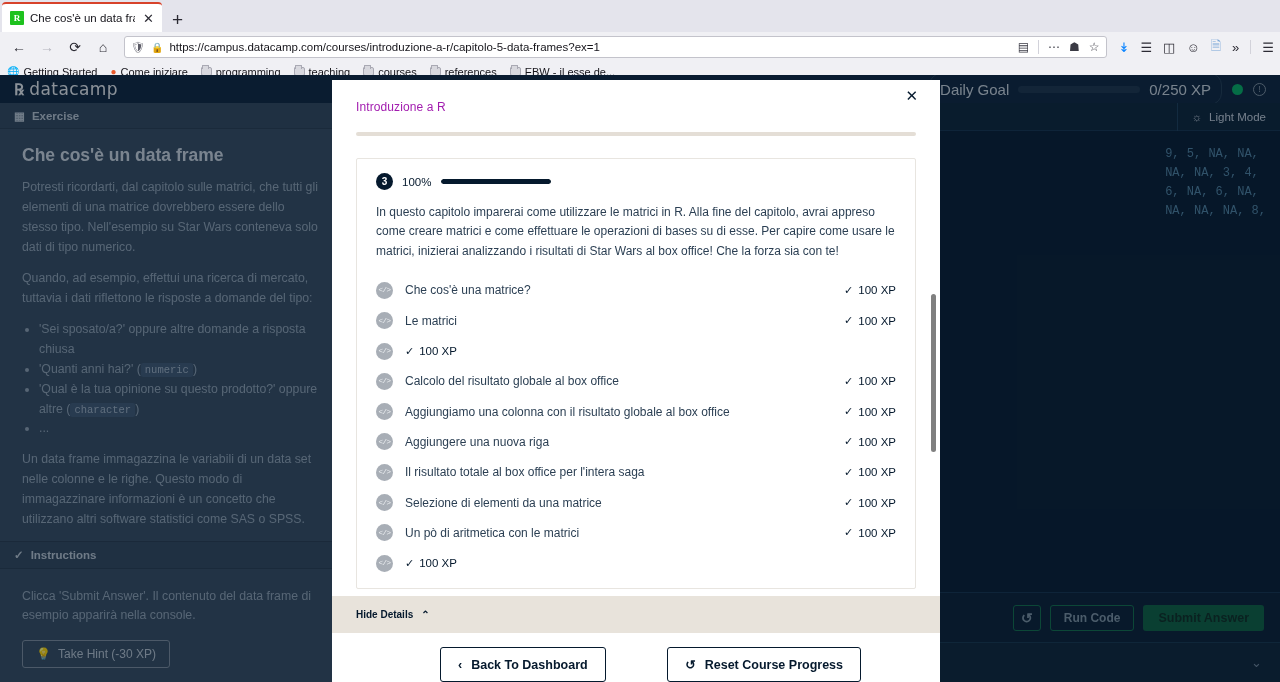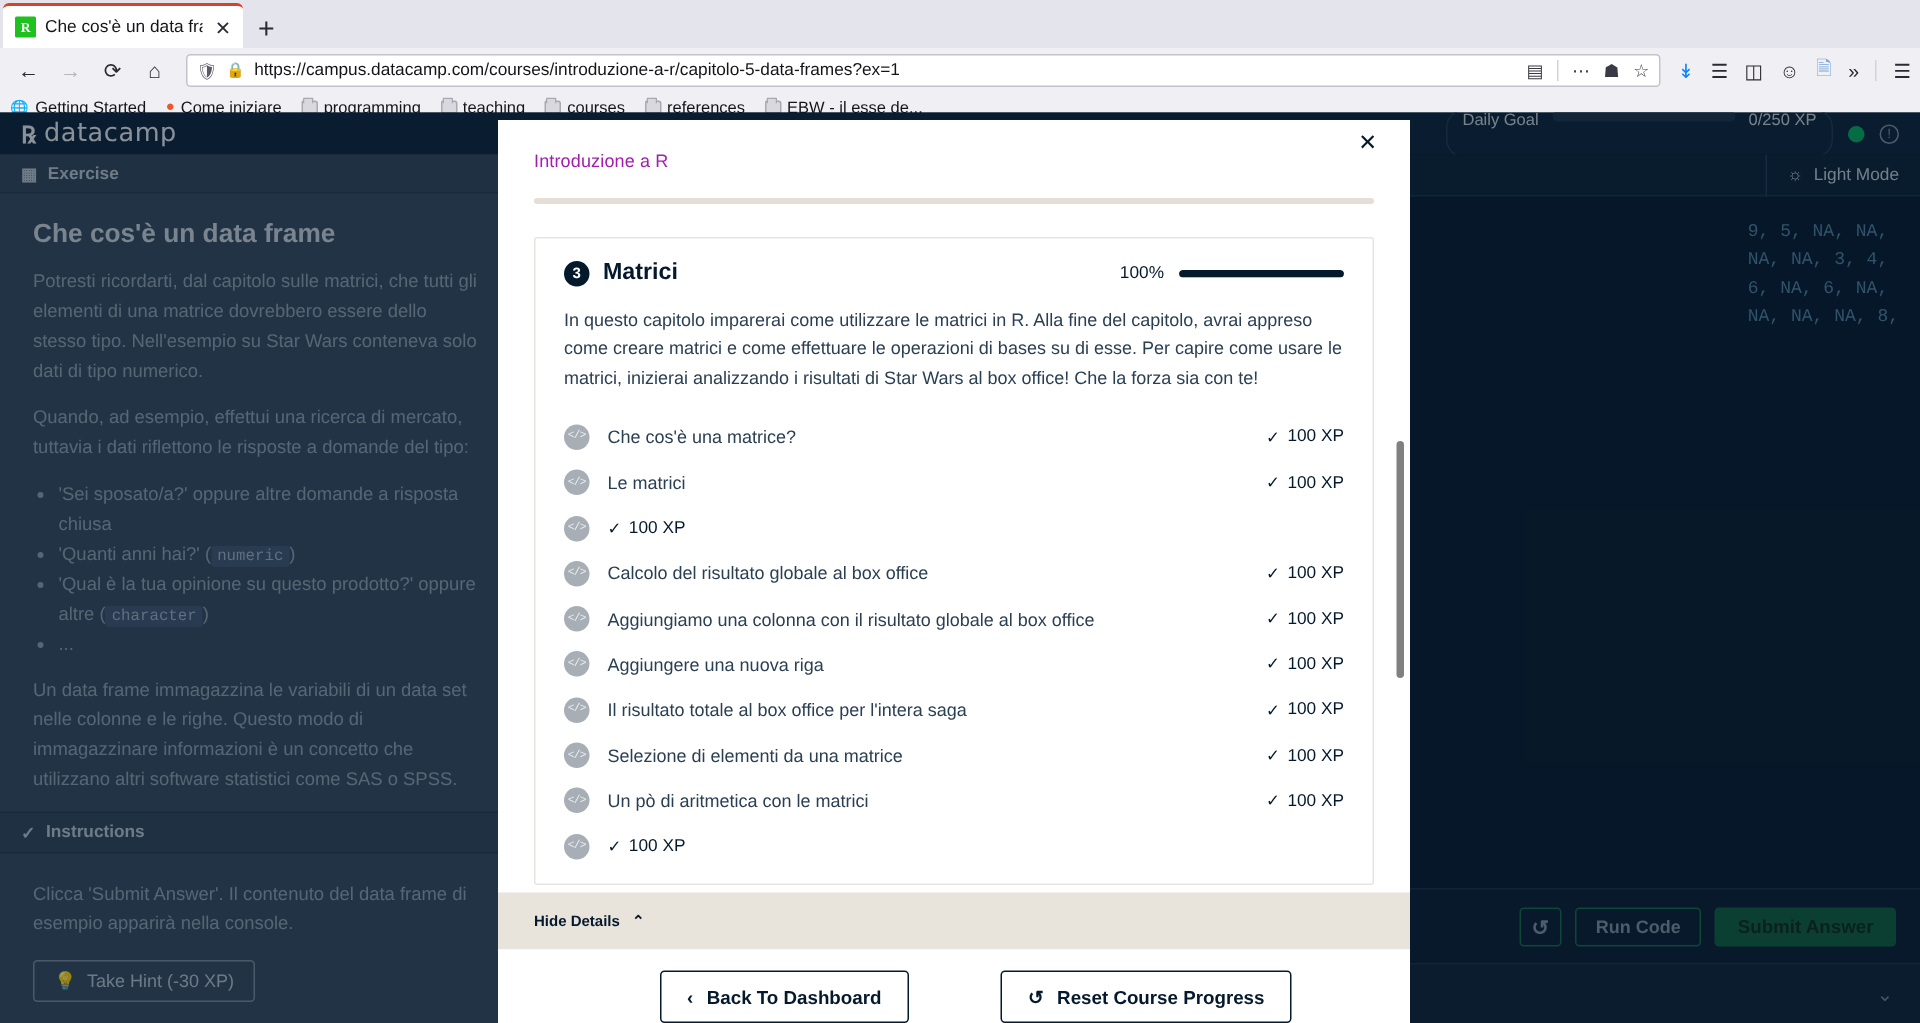--- a/index.html
+++ b/index.html
@@ -144,26 +144,26 @@
     display: flex; align-items: center; gap: 5px;
     font-family: "DejaVu Sans", sans-serif;
   }
   .dc-logo-mark {
     font-family: "Liberation Serif", serif;
     font-weight: bold;
     font-size: 16px;
   }
   .dc-head-right { display: flex; align-items: center; gap: 10px; }
   .daily-goal {
-    display: flex; gap: 9px;
+    display: flex; align-items: center; gap: 9px;
     border: 1px solid #20394f;
     border-radius: 12px;
     height: 32px;
     padding: 0 10px;
-    font-size: 11px;
+    font-size: 15px;
     color: #c9d2da;
   }
   .dg-track { width: 122px; height: 7px; border-radius: 4px; background: #1a3147; }
   .dot-green { width: 11px; height: 11px; border-radius: 50%; background: #03ac5f; }
   .dc-info { width: 13px; height: 13px; border-radius: 50%; border: 1.3px solid #7e8e9c; color: #7e8e9c; font-size: 9px; display:flex; align-items:center; justify-content:center; }
 
   .dc-body { display: flex; height: 579px; }
   .dc-left {
     width: 333px;
     background: #34495e;
@@ -546,21 +546,20 @@
       <div class="modal-title">Introduzione a R</div>
       <div class="modal-close">✕</div>
       <div class="modal-rule"></div>
     </div>
 
     <div class="modal-scroll">
       <div class="chapter-card">
 
         <div class="chapter-head">
           <span class="chapter-num">3</span>
-          <span class="chapter-name">Matrici</span>
           <span class="chapter-pct">100%</span>
           <span class="chapter-bar">
               <i id="chbar" style="width: 100%;"></i>
             </span>
         </div>
 
         <div class="chapter-desc">In questo capitolo imparerai come utilizzare le matrici in R. Alla fine del capitolo, avrai appreso come creare matrici e come effettuare le operazioni di bases su di esse. Per capire come usare le matrici, inizierai analizzando i risultati di Star Wars al box office! Che la forza sia con te!</div>
 
         <div class="ex-list">
           <div class="ex-row">

